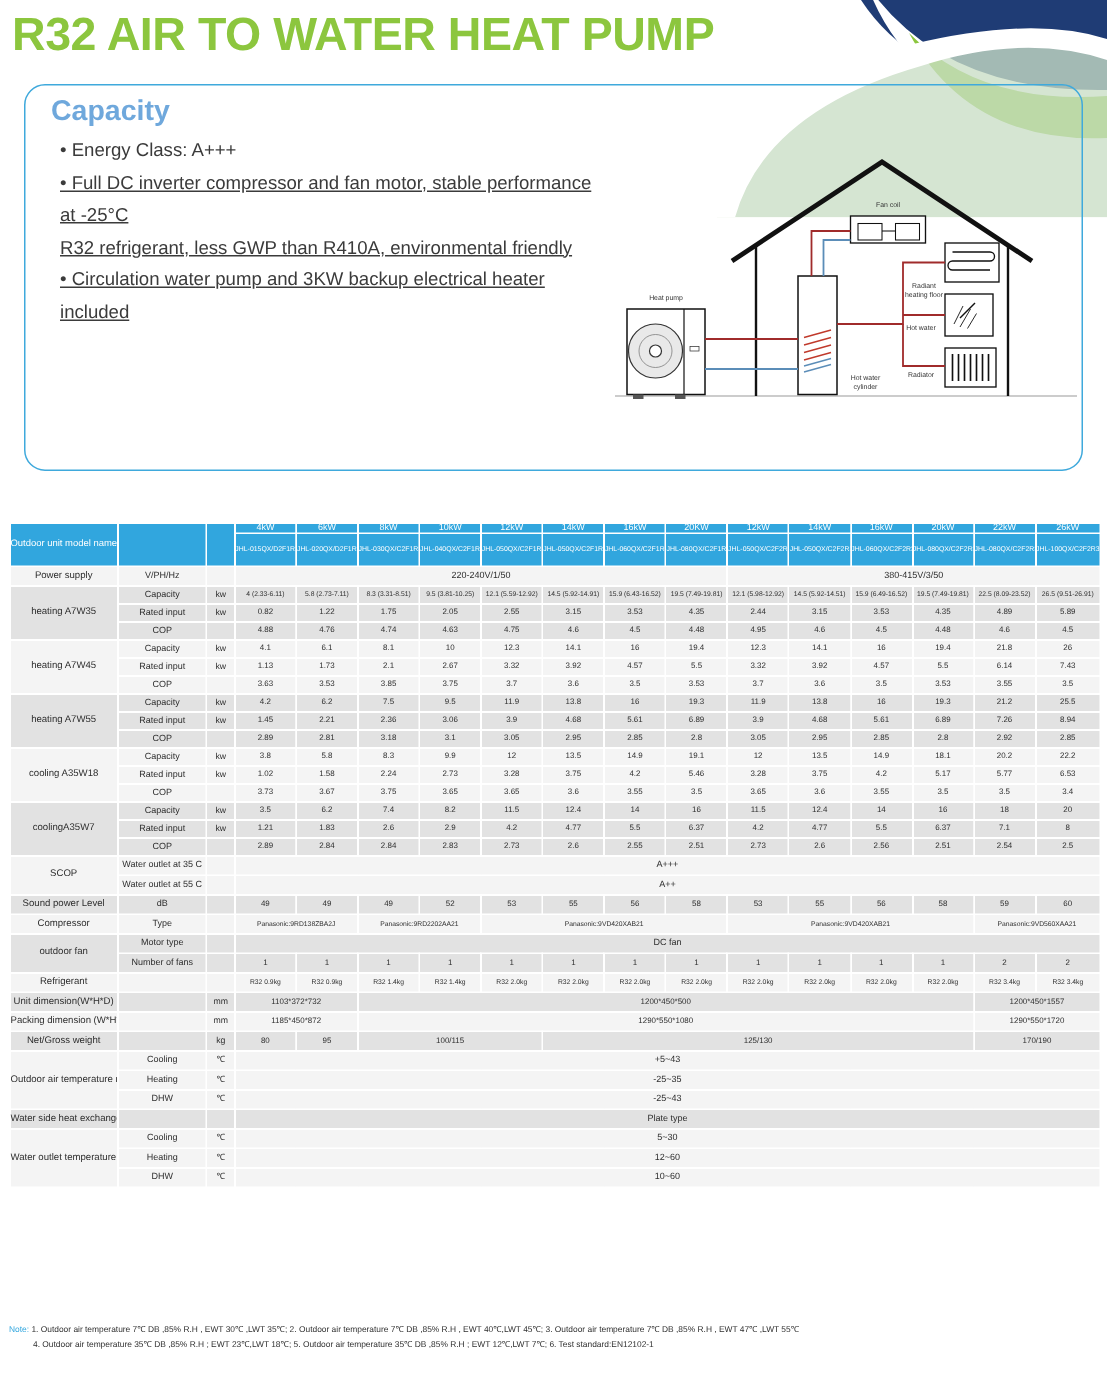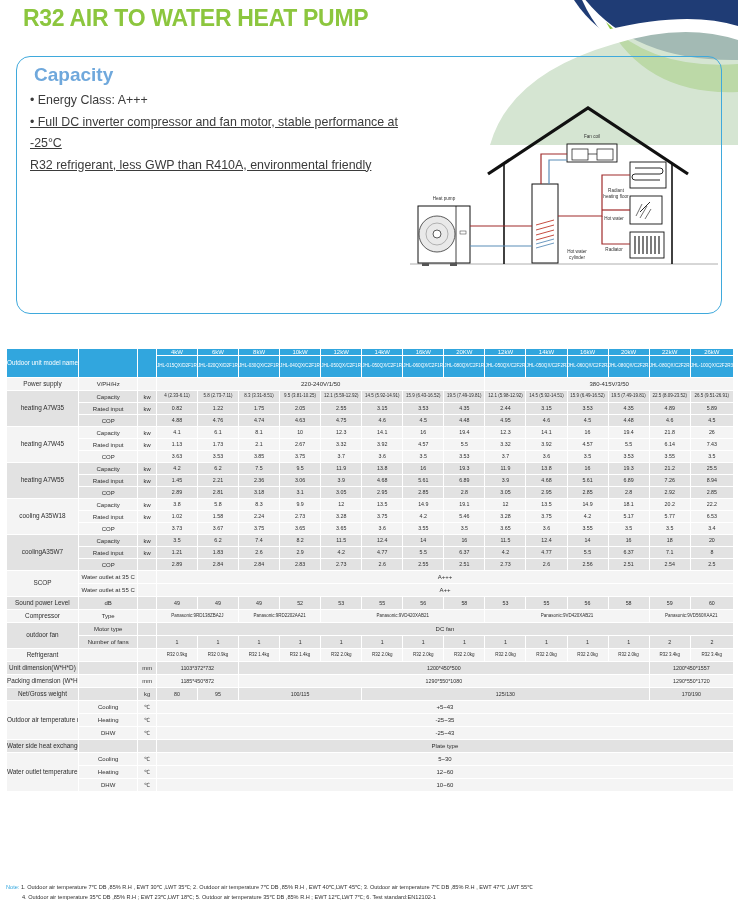--- a/index.html
+++ b/index.html
@@ -10,38 +10,38 @@
     overflow: hidden;
   }
   #page { position: relative; width: 738px; height: 920px; background:#fff; }
 
   
   .deco { position:absolute; top:0; right:0; width:300px; height:145px; overflow:hidden; pointer-events:none; }
 
   
   .title {
     position:absolute; left:8px; top:5px;
-    font-size:23px; font-weight:bold; color:#8CC63E;
-    letter-spacing:-0.3px; white-space:nowrap;margin-left:15px;
+    font-size:31px; font-weight:bold; color:#8CC63E;
+    letter-spacing:-0.3px; white-space:nowrap;
   }
 
   
   .card {
     position:absolute; left:16px; top:56px; width:706px; height:258px;
     border:1.5px solid #3FA9DC; border-radius:14px; background:transparent;
   }
   .features-h {
     position:absolute; left:34px; top:64px;
     font-size:19px; font-weight:bold; color:#6FA8DC;
   }
   .feat-list {
     position:absolute; left:30px; top:90px; width:372px;
     font-size:12.4px; line-height:21.5px; color:#3b3b3b;
   }
-  .feat-list div { white-space:nowrap; }
+  .feat-list div { white-space:nowrap;margin-left:10px; }
   .feat-list div.wrap { white-space:normal;text-decoration:underline; }
 
   .diagram { position:absolute; left:404px; top:92px; width:320px; height:196px; }
 
   
   .sec-title {
     position:absolute; left:6px; top:330px;
     font-size:12.5px; color:#1a1a1a; letter-spacing:-0.1px; white-space:nowrap;
   }
 
@@ -96,20 +96,21 @@
   </div>
 
   <div class="title">R32 AIR TO WATER HEAT PUMP</div>
 
   <div class="card"></div>
   <div class="features-h">Capacity</div>
   <div class="feat-list">
     <div>• Energy Class: A+++</div>
     <div class="wrap">• Full DC inverter compressor and fan motor, stable performance at -25°C</div>
     <div class="wrap">R32 refrigerant, less GWP than R410A, environmental friendly</div>
+    <div class="wrap">• Circulation water pump and 3KW backup electrical heater included</div>
   </div>
 
   <div class="diagram">
     <svg width="320" height="196" viewBox="0 0 320 196" xmlns="http://www.w3.org/2000/svg" font-family="Liberation Sans, sans-serif" font-size="4.6" fill="#333">
 
       <line x1="6" y1="172" x2="314" y2="172" stroke="#9a9a9a" stroke-width="0.8"></line>
 
       <path d="M84 82 L184 16 L284 82" fill="none" stroke="#111" stroke-width="3.2"></path>
 
       <line x1="100" y1="72" x2="100" y2="172" stroke="#111" stroke-width="1.6"></line>

